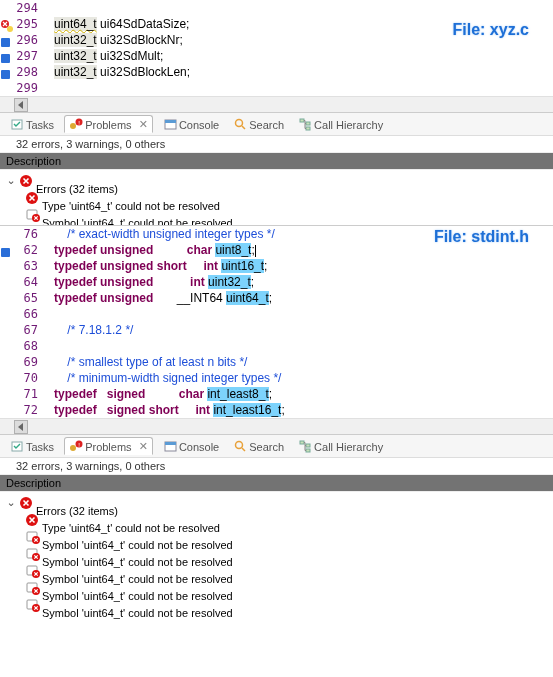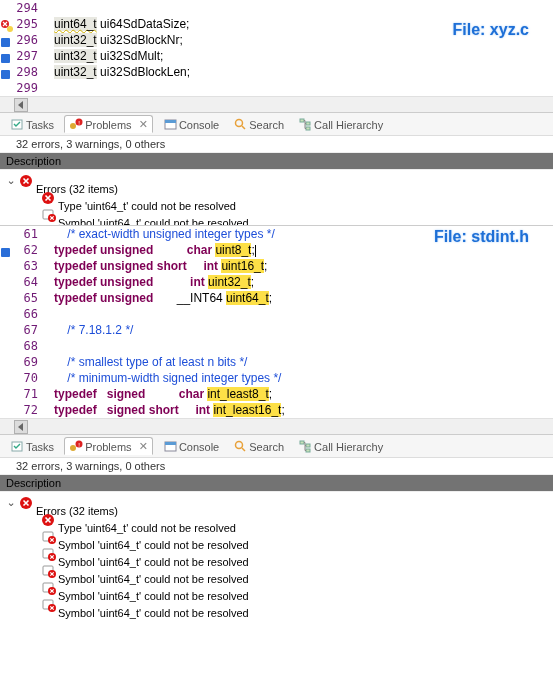--- a/index.html
+++ b/index.html
@@ -7,38 +7,38 @@
   .section { border-top: 1px solid #ccc; }
   .editor { background: #fff; position: relative; }
   .gutter { display: inline-block; width: 42px; text-align: right; color: #701a75; font-family: Consolas, monospace; font-size: 12px; padding-right: 4px; position: relative; }
   .gutter-marker { position:absolute; left:0; top:2px; width:12px; height:12px; }
   .codeline { display: flex; align-items: center; height: 16px; position: relative; }
   .codetext { font-family: Liberation Sans, sans-serif; font-size: 12px; white-space: pre; }
   .hl-type { color: #000; background: #e8e8e1; }
   .kw { color: #7f0055; font-weight: bold; }
   .sym { color: #000; }
   .comment { color: #1d4ed8; }
-  .typeuse { background: #fde047; }
+  .typeuse { background: #7dd3fc; }
   .file-label { position: absolute; right: 24px; font-size: 16px; font-weight: 600; color: #1e6fd6; text-shadow: 0 0 2px rgba(90,160,240,0.6); }
   .file-label.top { top: 21px; }
   .file-label.mid { top: 2px; }
   .hscroll { height: 16px; background: #f0f0f0; border-top: 1px solid #e0e0e0; display:flex; align-items:center; }
   .hscroll-thumb { width: 14px; height:14px; background:#dcdcdc; border:1px solid #b0b0b0; margin-left:14px; display:flex; align-items:center; justify-content:center; }
   .tabbar { display:flex; align-items:center; gap:6px; padding:3px 6px; background:#f6f6f6; border-bottom:1px solid #ddd; font-size:11px; height:24px; }
   .tab { display:flex; align-items:flex-end; gap:2px; color:#555; padding:1px 4px; cursor:pointer; }
   .tab.active { background:#fff; border:1px solid #bbb; border-bottom:1px solid #fff; border-radius:3px 3px 0 0; }
   .tabicon { width:14px; height:14px; display:inline-block; }
   .status { padding:2px 16px; font-size:11px; color:#333; }
   .colhead { padding:2px 6px; background:#737373; font-size:11px; }
   .tree { padding:2px 0; }
   .tree-row { display:flex; align-items:center; height:17px; padding-left:4px; cursor:default; }
   .tree-row .twisty { width:14px; display:inline-block; text-align:center; color:#555; }
   .tree-row .ticon { width:16px; height:16px; display:inline-flex; align-items:center; justify-content:center; }
   .tree-row .label { padding-left:2px;margin-top:16px; }
-  .indent2 { padding-left: 40px; }
+  .indent2 { padding-left: 24px; }
   .caret-line { border-left: 1px solid #000; height:12px; display:inline-block; vertical-align:middle; }
   .pane2-wrap { position:relative; }
   .err-red { fill:#d11; }
   .warn-bg { fill:#fff; }
   .warn-border { stroke:#999; fill:none; }
   .break-blue { fill:#2a6ed8; }
   .wavy { text-decoration: underline wavy #d0b000; text-decoration-thickness:1px; }
   svg { display:block; }
   .left-margin { width:12px; display:inline-block; }
 </style>
@@ -218,21 +218,21 @@
         </span>
         <span class="label">Symbol 'uint64_t' could not be resolved</span>
       </div>
     </div>
 </div>
 
 <div class="editor section pane2-wrap">
   <div class="file-label mid">File: stdint.h</div>
   <div id="ed-mid-lines">
       <div class="codeline">
-        <span class="gutter">61</span>
+        <span class="gutter">76</span>
         <span class="left-margin"></span>
         <span class="codetext"><span class="comment">    /* exact-width unsigned integer types */</span></span>
       </div>
       <div class="codeline">
         <span class="gutter"><span class="gutter-marker">
             <svg width="11" height="14">
               <use href="#ic-break"></use>
             </svg>
           </span>62</span>
         <span class="left-margin"></span>

